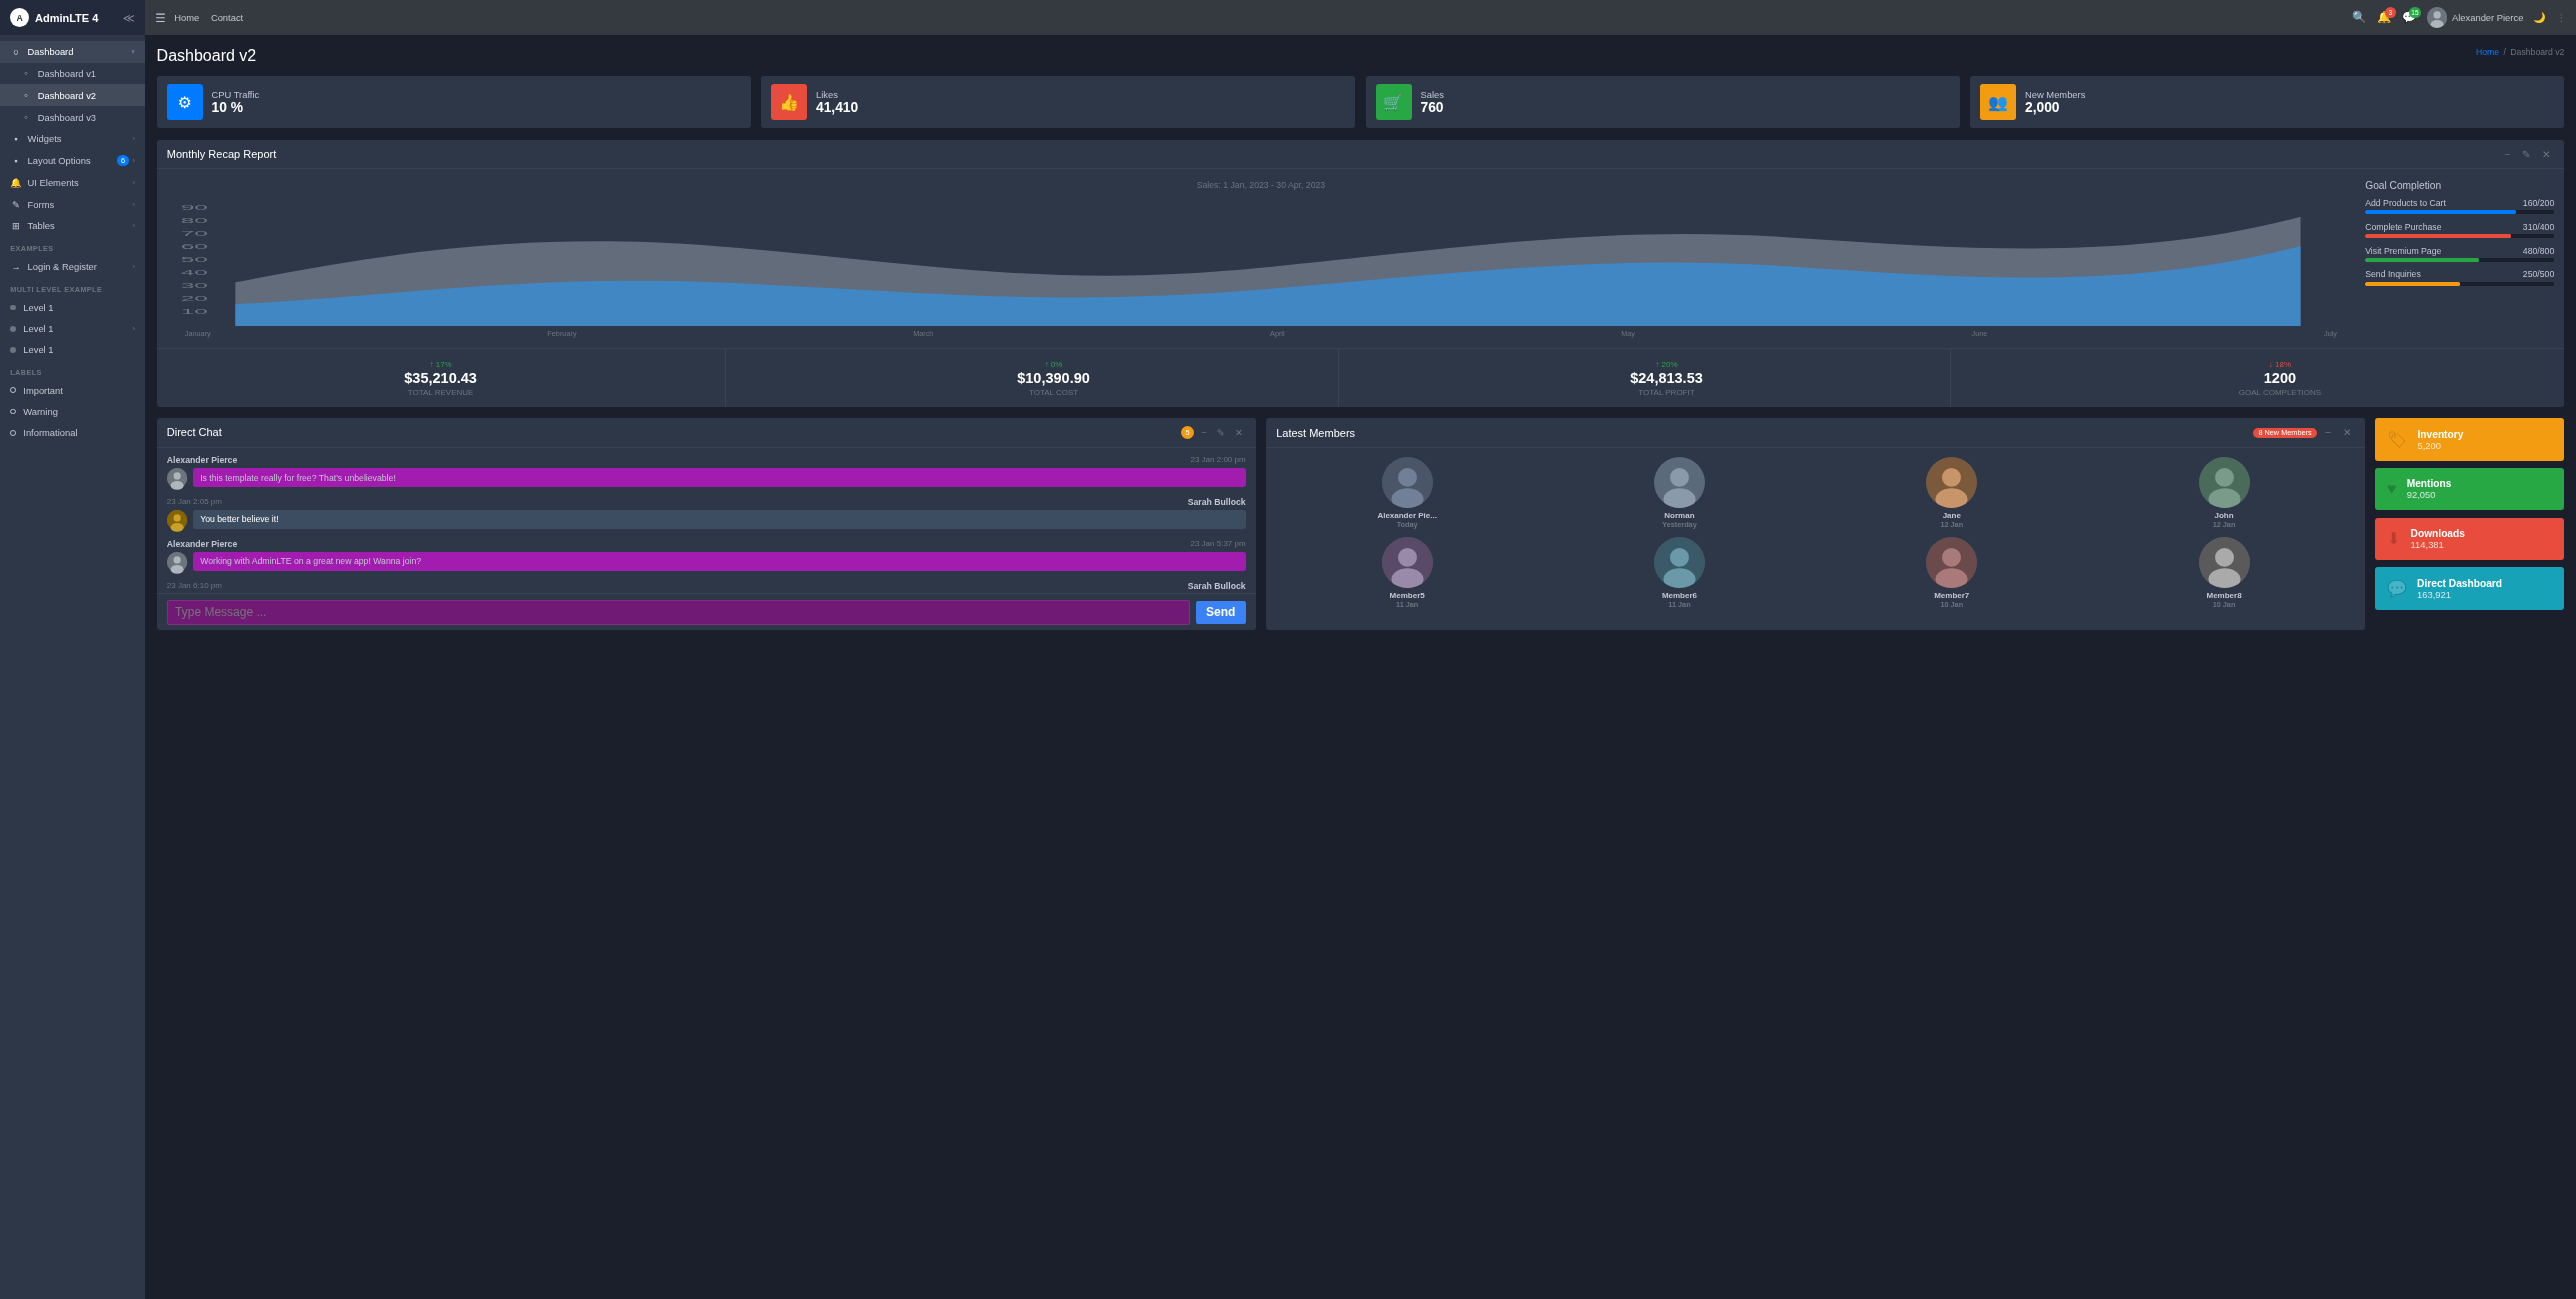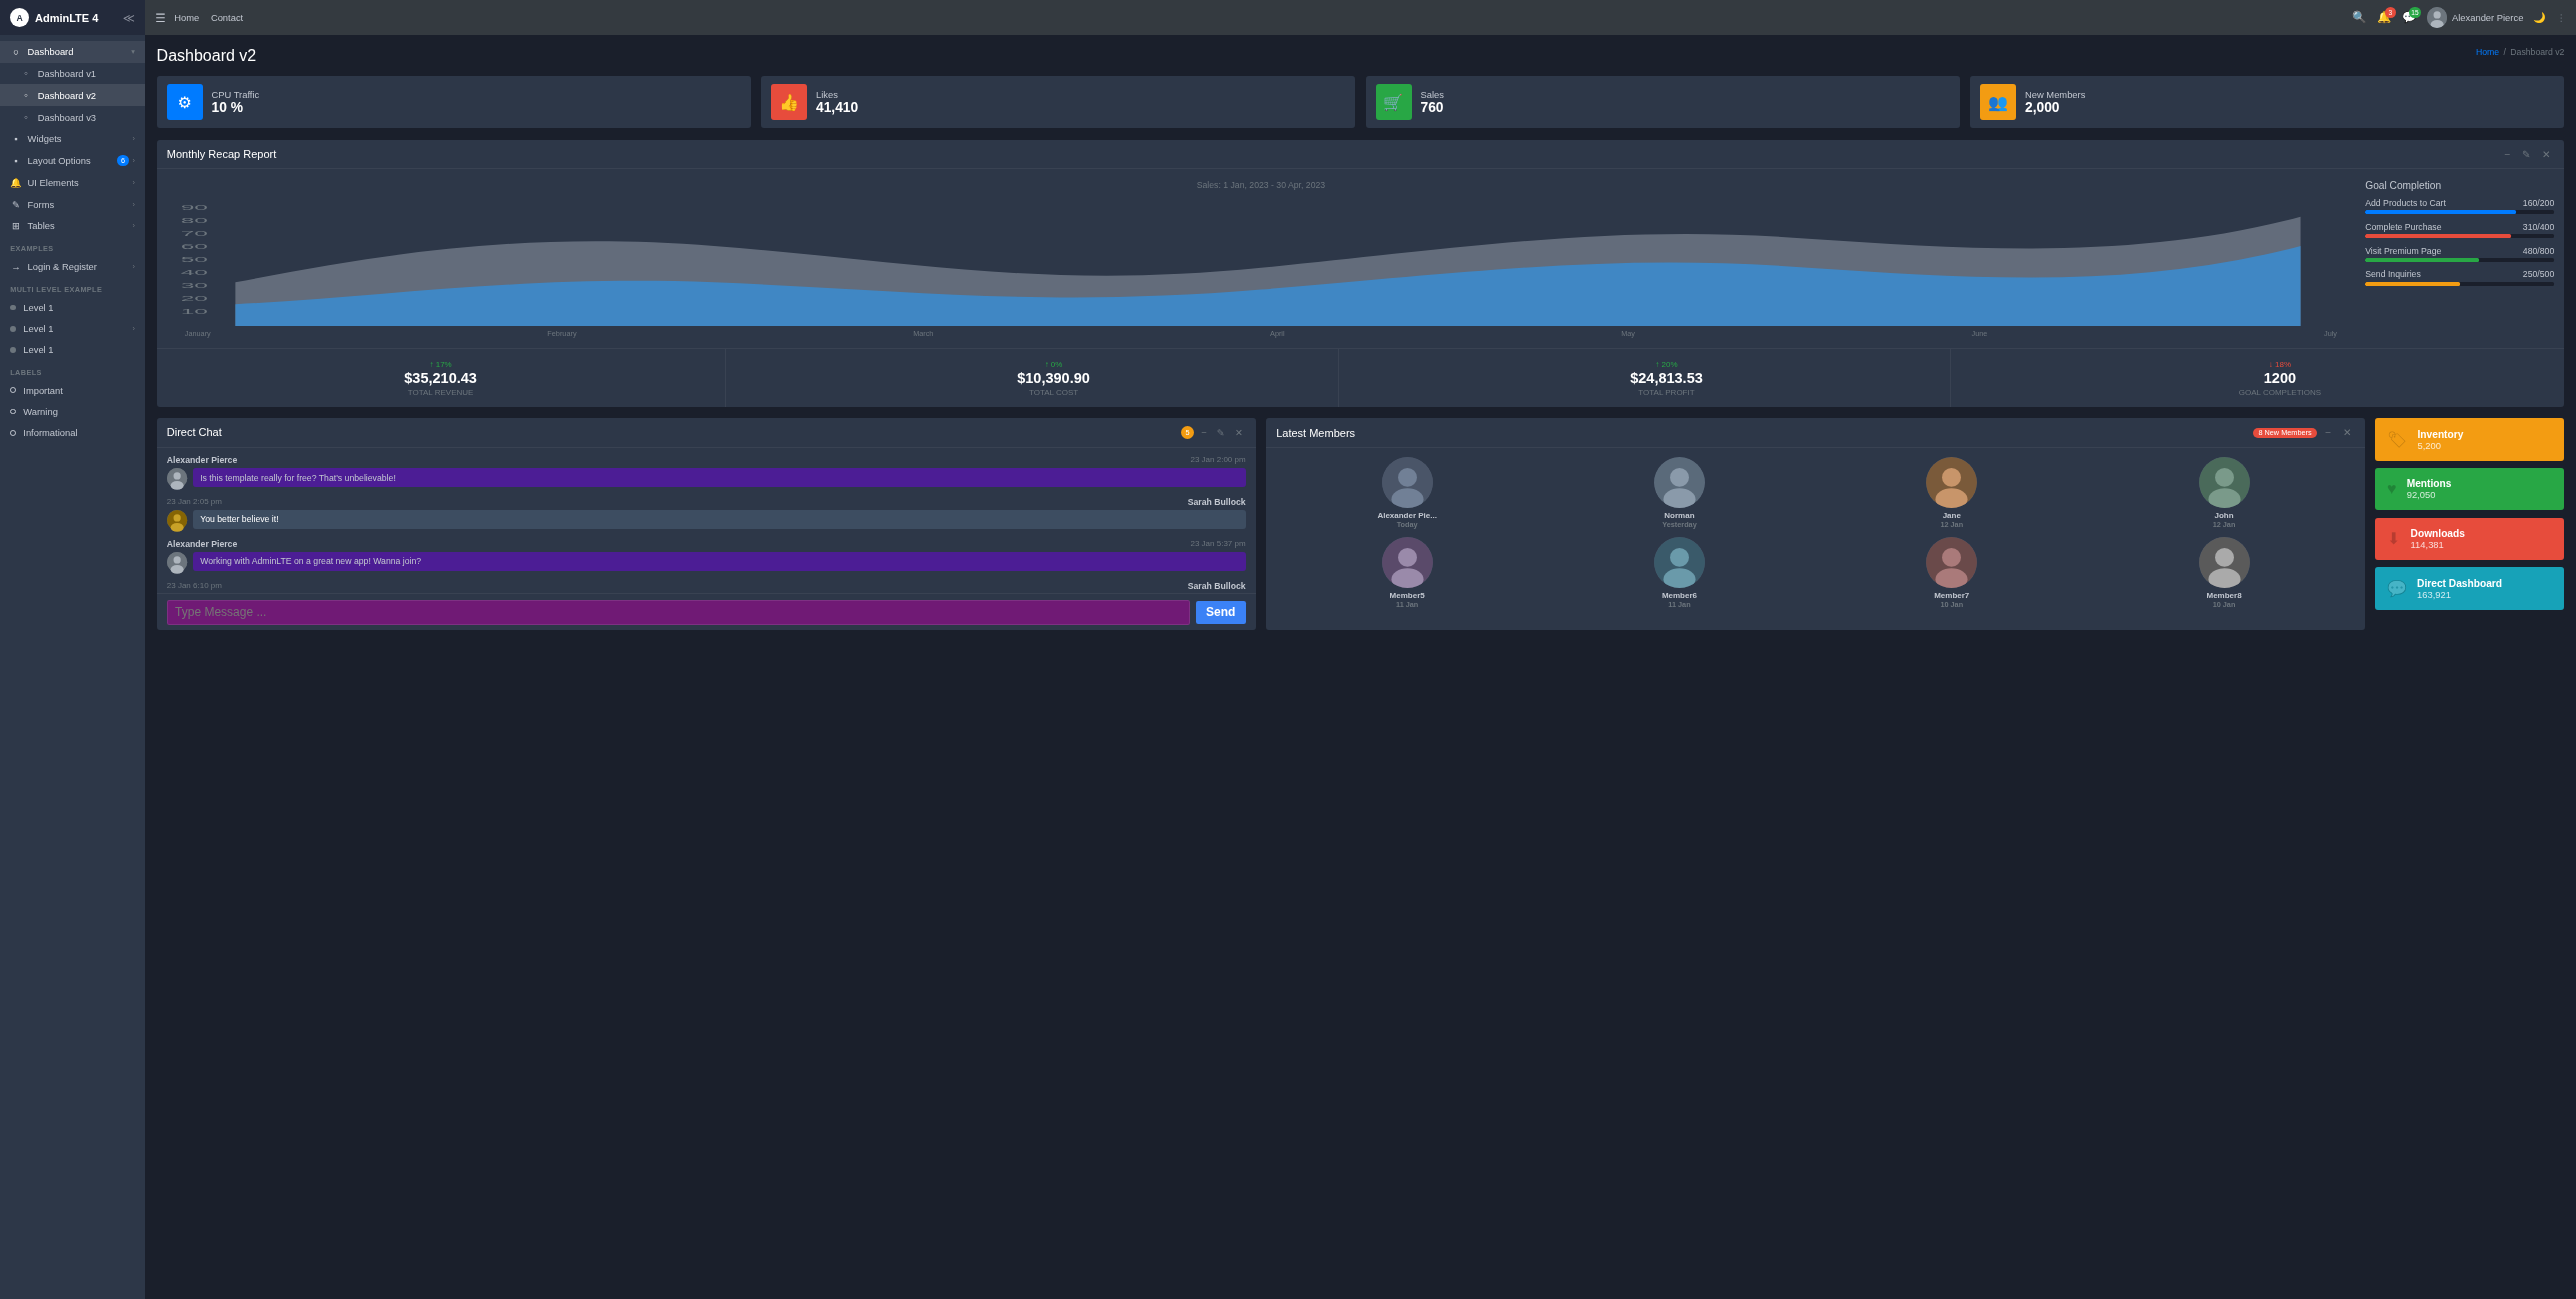--- a/index.html
+++ b/index.html
@@ -111,21 +111,21 @@
     .chat-title { font-size: 11px; color: #fff; }
     .chat-badge { background: #f39c12; color: #fff; border-radius: 50%; width: 13px; height: 13px; font-size: 7.3px; display: flex; align-items: center; justify-content: center; }
     .chat-tool-btn { background: none; border: none; color: #6c757d; cursor: pointer; font-size: 9.4px; padding: 1.5px 2.9px; }
     .chat-messages { height: 145px; overflow-y: auto; padding: 7.3px 10.2px; }
     .chat-message { margin-bottom: 8.7px; }
     .chat-msg-header { display: flex; justify-content: space-between; margin-bottom: 2.9px; }
     .chat-msg-name { font-weight: 600; color: #c2c7d0; font-size: 8.7px; }
     .chat-msg-time { color: #6c757d; font-size: 8px; }
     .chat-msg-body { display: flex; gap: 5.8px; align-items: flex-start; }
     .chat-avatar { width: 20.3px; height: 20.3px; border-radius: 50%; background: #6c757d; flex-shrink: 0; display: flex; align-items: center; justify-content: center; font-size: 7.3px; color: #fff; }
-    .chat-bubble { background: #4c1d95; border-radius: 2.9px; padding: 4.4px 7.3px; font-size: 8.7px; color: #c2c7d0; flex: 1; }
+    .chat-bubble { background: #a21caf; border-radius: 2.9px; padding: 4.4px 7.3px; font-size: 8.7px; color: #c2c7d0; flex: 1; }
     .chat-bubble.yellow { background: #f39c12; color: #fff; }
     .chat-msg-right .chat-msg-header { justify-content: space-between; }
     .chat-msg-right .chat-msg-body { flex-direction: row-reverse; }
     .chat-msg-right .chat-bubble { background: #3d4d61; }
     .chat-input-area { display: flex; border-top: 0.7px solid rgba(255,255,255,0.06); padding: 5.8px 10.2px; gap: 5.8px; align-items: center; }
     .chat-input { flex: 1; background: #701a75; border: 0.7px solid rgba(255,255,255,0.1); color: #c2c7d0; border-radius: 2.2px; padding: 4.4px 7.3px; font-size: 12px; outline: none; }
     .chat-send-btn { background: #3b82f6; border: none; color: #fff; border-radius: 2.2px; padding: 4.4px 10.2px; cursor: pointer; font-size: 12px; font-weight: 600; }
 
     
     .members-card { background: #2d3748; border-radius: 2.9px; }

